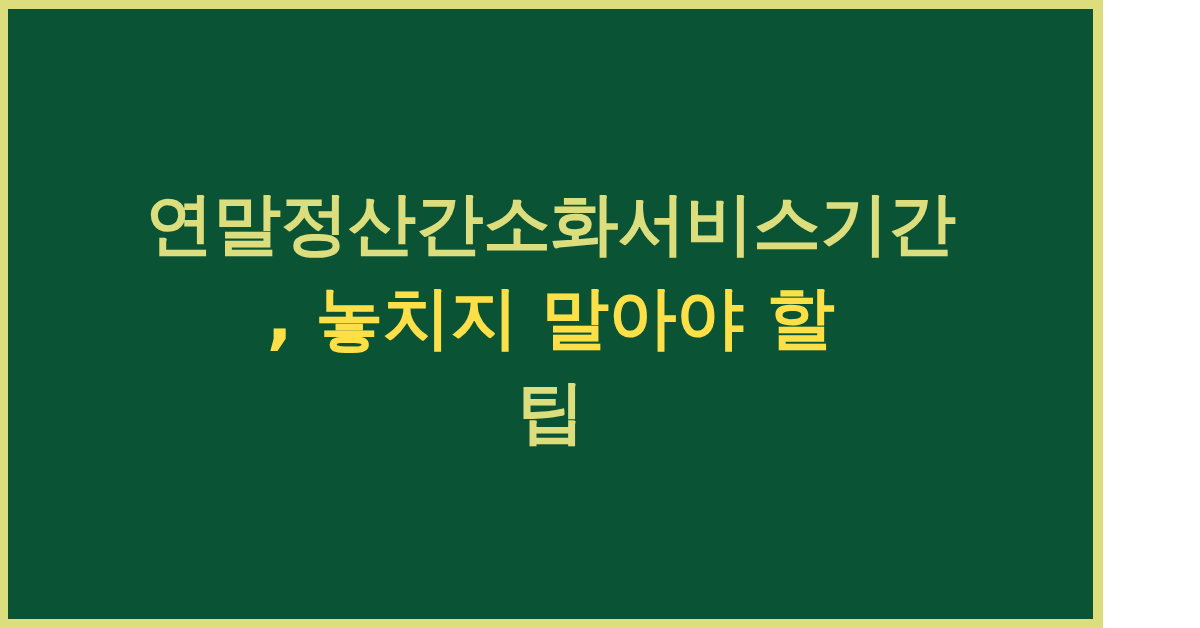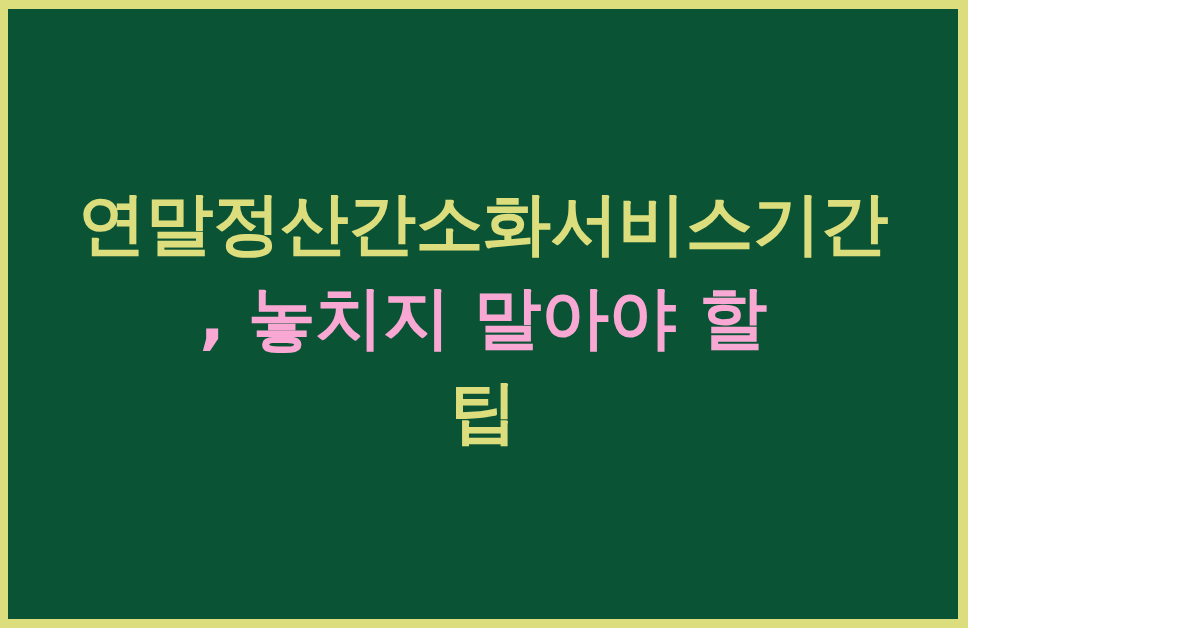--- a/index.html
+++ b/index.html
@@ -12,21 +12,21 @@
     width: 1200px;
     height: 628px;
     overflow: hidden;
     font-family: "DejaVu Sans", "Liberation Sans", sans-serif;
   }
 
   
   .card {
     position: relative;
     box-sizing: border-box;
-    width: 968px;
+    width: 1103px;
     height: 628px;
     background: #0a5335;          
     border-style: solid;
     border-color: #dcdd7c;        
     border-top-width: 9px;
     border-right-width: 10px;
     border-bottom-width: 9px;
     border-left-width: 8px;
   }
 
@@ -60,17 +60,17 @@
   .title-line.line-2 { font-size: 68px; }
   .title-line.line-3 { font-size: 68px; }
 </style>
 </head>
 <body>
 
 <div class="card" style="background: rgb(10, 83, 53); border-color: rgb(220, 221, 124); border-width: 9px 10px 9px 8px;">
 
   <div class="title-block">
     <span class="title-line line-1" style="color: rgb(220, 221, 124); font-size: 68px; line-height: 94px; text-align: center;">연말정산간소화서비스기간</span>
-    <span class="title-line line-2" style="color: #f9a8d4; font-size: 68px; line-height: 94px; text-align: center;">, 놓치지 말아야 할</span>
+    <span class="title-line line-2" style="color: #fde047; font-size: 68px; line-height: 94px; text-align: center;">, 놓치지 말아야 할</span>
     <span class="title-line line-3" style="color: rgb(220, 221, 124); font-size: 68px; line-height: 94px; text-align: center;">팁</span>
   </div>
 
 </div>
 
 </body></html>

